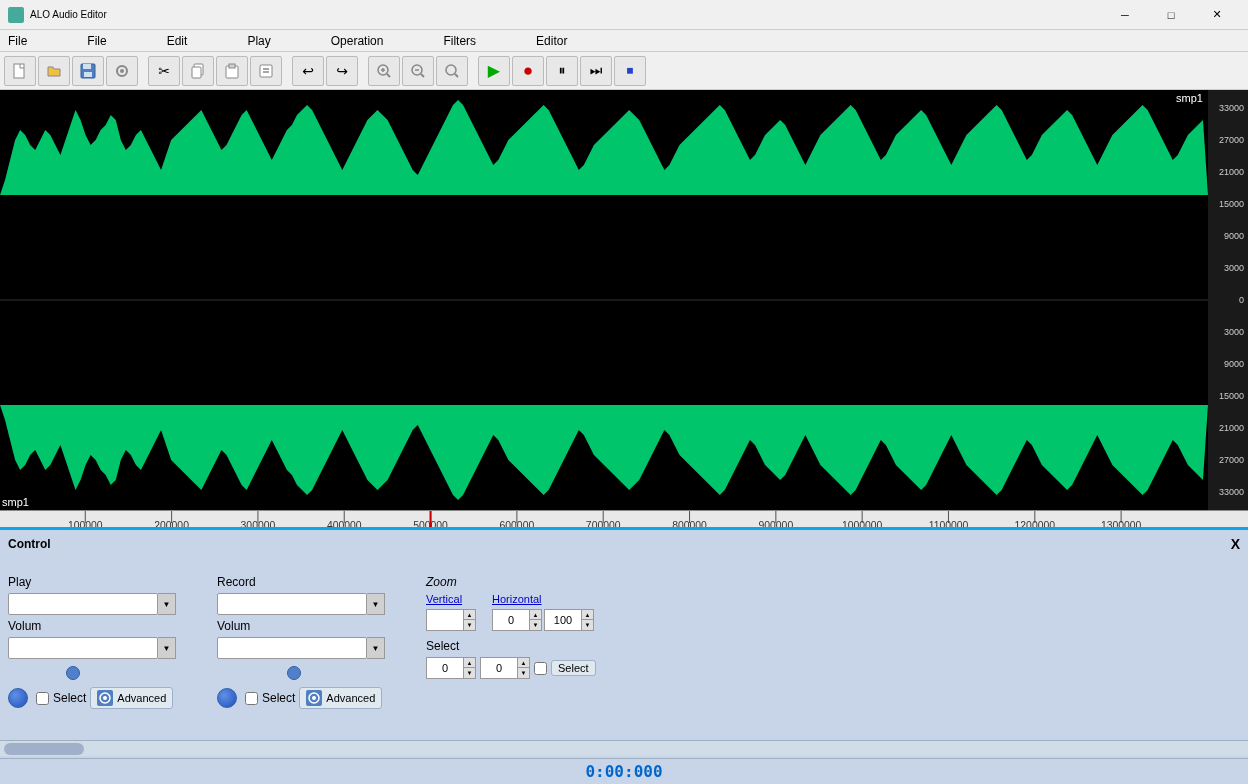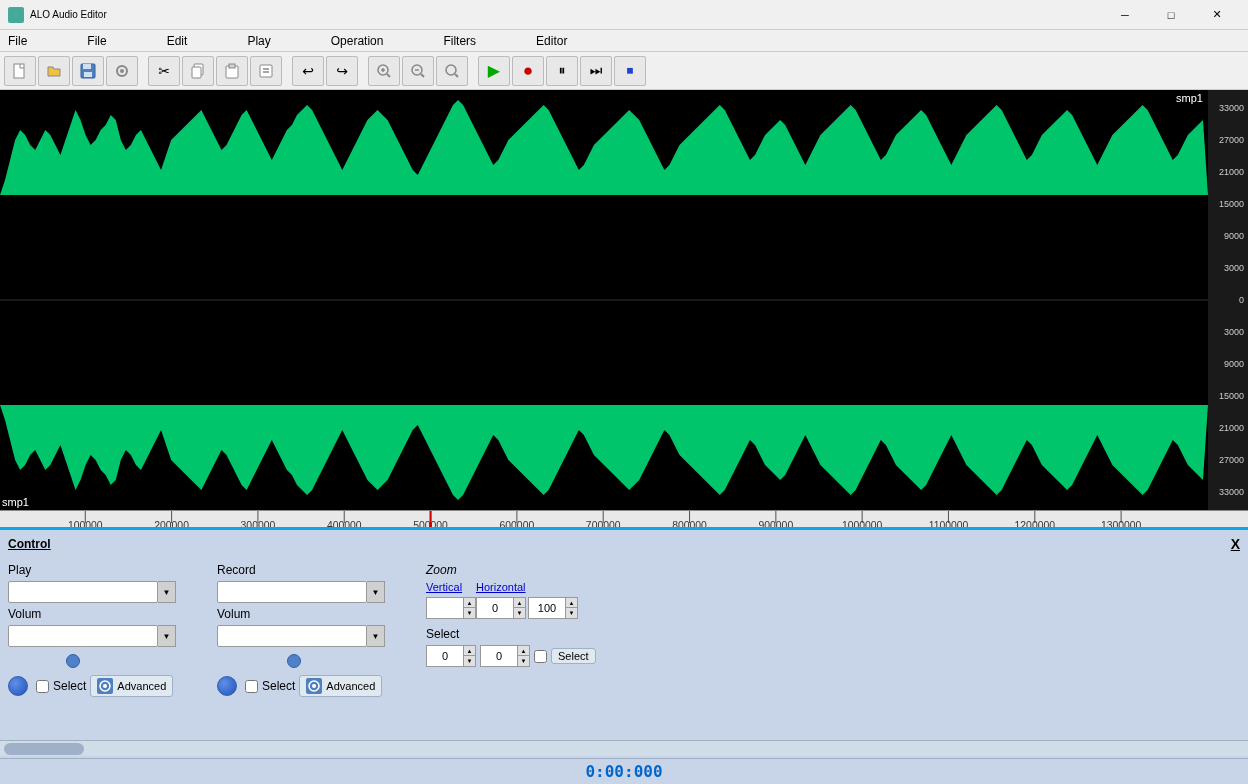--- a/index.html
+++ b/index.html
@@ -109,25 +109,24 @@
     
     #control-panel {
       background: #c8d4e8;
       padding: 6px 8px;
       height: 210px;
       position: relative;
     }
     #control-title {
       font-weight: bold;
       font-size: 12px;
-      margin-bottom: 11px;
+      margin-bottom: 23px;
       display: flex;
       justify-content: space-between;
       align-items: center;
-      text-decoration: underline;
     }
     #control-close {
       cursor: pointer;
       font-size: 14px;
       font-weight: bold;
     }
 
     .control-section {
       display: inline-block;
       vertical-align: top;
@@ -644,21 +643,21 @@
                 <circle cx="6" cy="6" r="2" fill="white"></circle>
               </svg>
           </div>
           <span>Advanced</span>
         </button>
       </div>
     </div>
 
     <div class="zoom-section">
       <div class="zoom-label">Zoom</div>
-      <div style="display:flex; align-items:flex-start;">
+      <div style="display:flex; gap:16px; align-items:flex-start;">
 
         <div>
           <div class="zoom-sublabel">Vertical</div>
           <div style="display:flex; align-items:center; margin-top:4px;">
             <div class="spin-field">
               <input type="text" class="spin-input" value="" style="">
               <div class="spin-arrows">
                 <button class="spin-up">▲</button>
                 <button class="spin-down">▼</button>
               </div>

